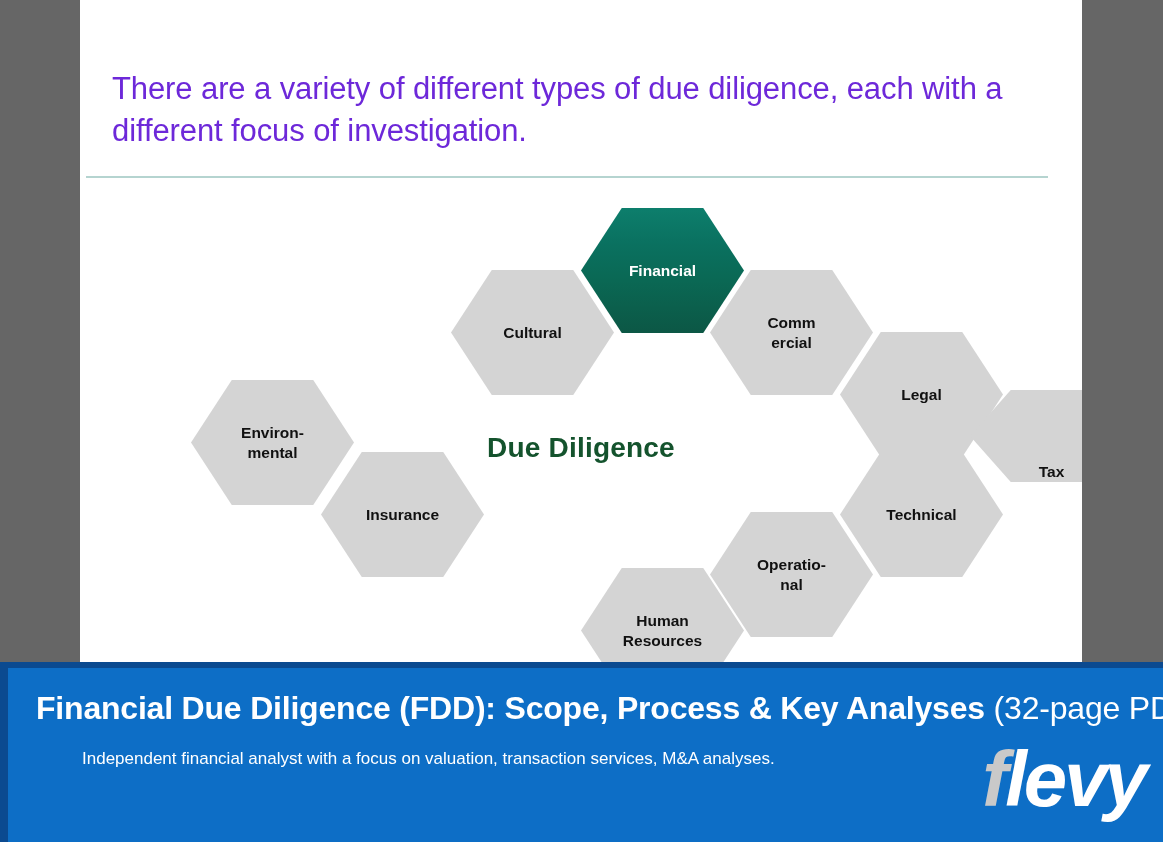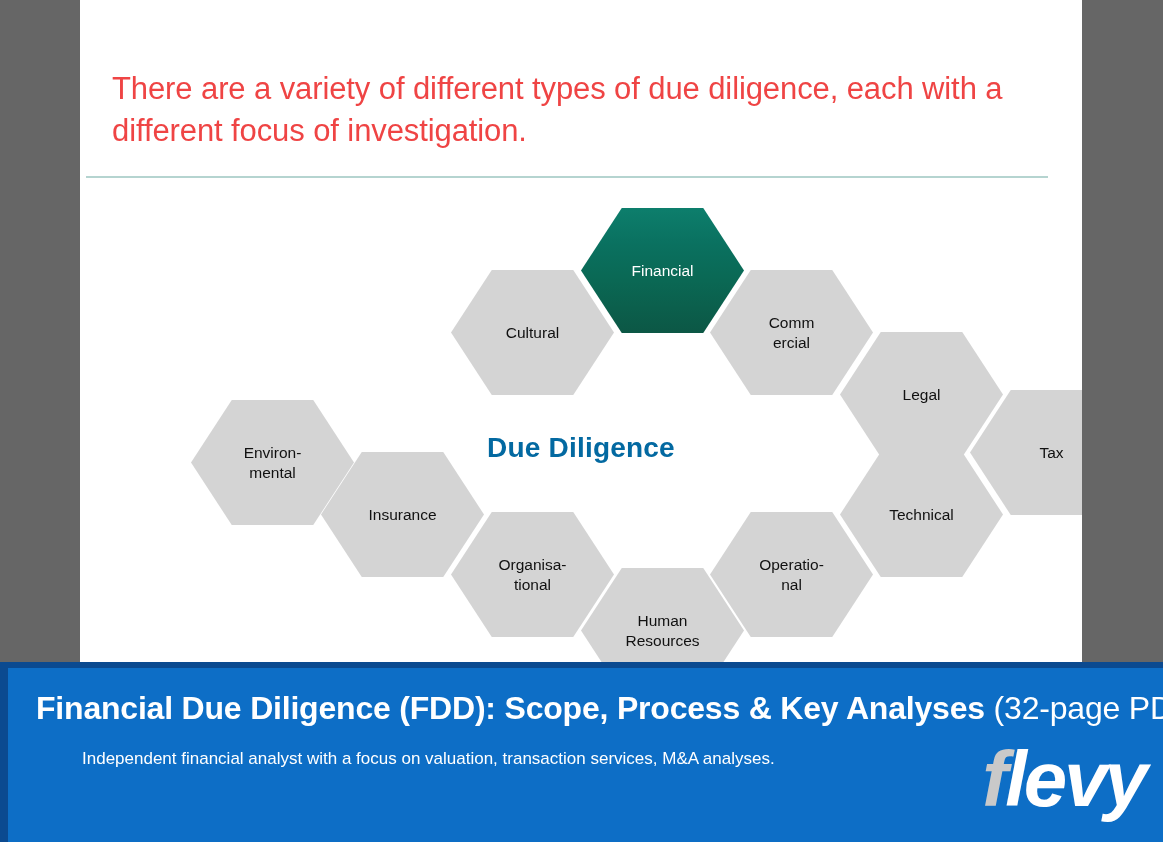--- a/index.html
+++ b/index.html
@@ -26,21 +26,21 @@
     background: #ffffff;
     overflow: hidden;
   }
 
   
   #slide-title {
     position: absolute;
     left: 32px;
     top: 68px;
     width: 930px;
-    color: #ef4444;
+    color: #6d28d9;
     font-size: 31px;
     line-height: 42px;
     font-weight: normal;
     letter-spacing: -0.1px;
   }
   #title-rule {
     position: absolute;
     left: 6px;
     top: 176px;
     width: 962px;
@@ -62,42 +62,42 @@
     -webkit-clip-path: polygon(25% 0%, 75% 0%, 100% 50%, 75% 100%, 25% 100%, 0% 50%);
     clip-path: polygon(25% 0%, 75% 0%, 100% 50%, 75% 100%, 25% 100%, 0% 50%);
     display: flex;
     align-items: center;
     justify-content: center;
     text-align: center;
     box-sizing: border-box;
   }
   .hex .hex-label {
     font-size: 15.5px;
-    font-weight: normal;
+    font-weight: bold;
     color: #111111;
     line-height: 20px;
     white-space: pre-line;
     padding: 0 14px;
   }
   .hex.accent {
     background: linear-gradient(180deg, #0d7e6c 0%, #0a7160 28%, #0a6854 58%, #0c5745 100%);
   }
   .hex.accent .hex-label {
     color: #ffffff;
   }
 
   #center-label {
     position: absolute;
     left: 0;
     top: 252px;
     width: 1002px;
     text-align: center;
     font-size: 28px;
     font-weight: bold;
-    color: #0369a1;
+    color: #14532d;
     letter-spacing: 0.2px;
   }
 
   
   #banner {
     position: absolute;
     left: 0;
     top: 662px;
     width: 1163px;
     height: 180px;
@@ -169,42 +169,38 @@
     <div class="hex accent" style="left: 501px; top: 28px; width: 163px; height: 125px;">
         <span class="hex-label">Financial</span>
       </div>
       <div class="hex" style="left: 630px; top: 90px; width: 163px; height: 125px;">
         <span class="hex-label">Comm
 ercial</span>
       </div>
       <div class="hex" style="left: 760px; top: 152px; width: 163px; height: 125px;">
         <span class="hex-label">Legal</span>
       </div>
-      <div class="hex" style="left: 890px; top: 210px; width: 163px; height: 125px;">
+      <div class="hex" style="left: 890px; top: 210px; width: 163px; height: 92px; align-items: flex-end;">
         <span class="hex-label">Tax</span>
       </div>
       <div class="hex" style="left: 760px; top: 272px; width: 163px; height: 125px;">
         <span class="hex-label">Technical</span>
       </div>
       <div class="hex" style="left: 630px; top: 332px; width: 163px; height: 125px;">
         <span class="hex-label">Operatio-
 nal</span>
       </div>
       <div class="hex" style="left: 501px; top: 388px; width: 163px; height: 125px;">
         <span class="hex-label">Human
 Resources</span>
       </div>
-      <div class="hex" style="left: 371px; top: 332px; width: 163px; height: 125px;">
-        <span class="hex-label">Organisa-
-tional</span>
-      </div>
       <div class="hex" style="left: 241px; top: 272px; width: 163px; height: 125px;">
         <span class="hex-label">Insurance</span>
       </div>
-      <div class="hex" style="left: 111px; top: 220px; width: 163px; height: 125px;">
+      <div class="hex" style="left: 111px; top: 200px; width: 163px; height: 125px;">
         <span class="hex-label">Environ-
 mental</span>
       </div>
       <div class="hex" style="left: 371px; top: 90px; width: 163px; height: 125px;">
         <span class="hex-label">Cultural</span>
       </div>
       <div id="center-label">Due Diligence</div>
   </div>
 
 </div>

